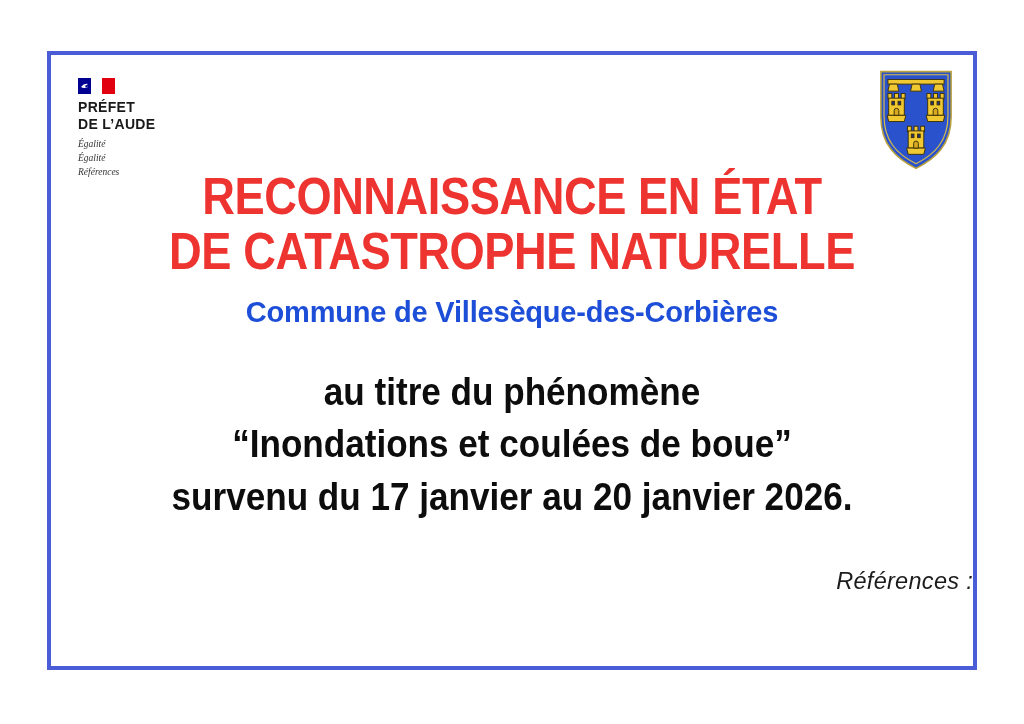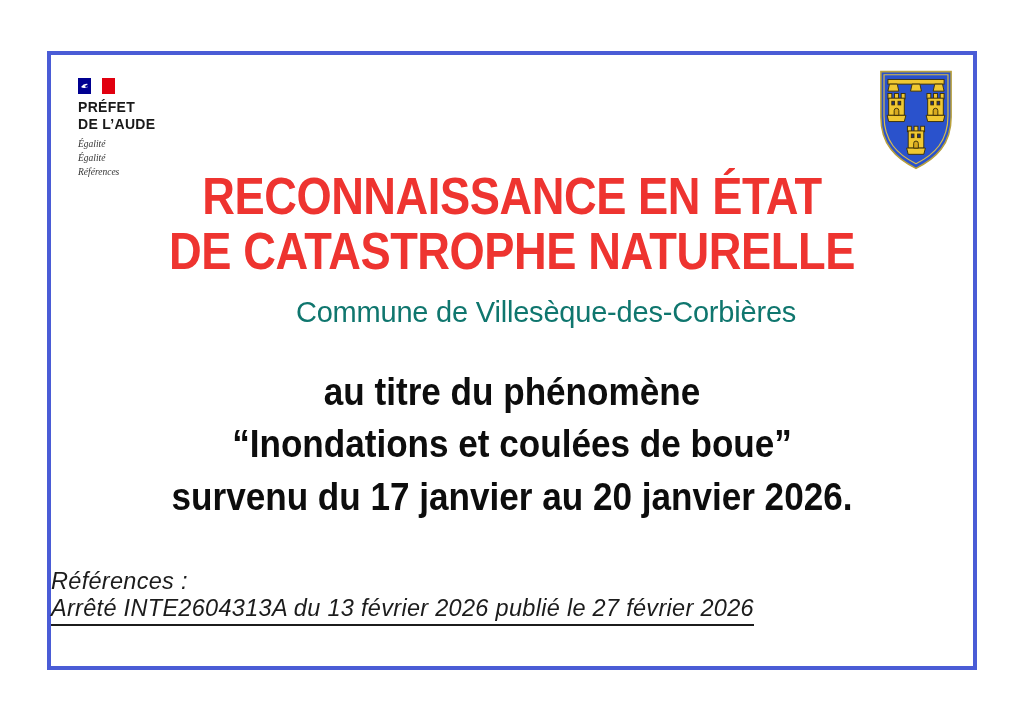--- a/index.html
+++ b/index.html
@@ -25,29 +25,29 @@
   
   .arms{position:absolute;right:18px;top:13px;width:78px;height:104px;}
   
   .title{
     position:absolute;top:114px;left:0;width:100%;text-align:center;
     color:#ee3430;font-weight:bold;font-size:52px;line-height:1.06;
     transform:scaleX(.87);letter-spacing:-.5px;white-space:nowrap;
   }
   .subtitle{
     position:absolute;top:241px;left:0;width:100%;text-align:center;
-    color:#0f766e;font-weight:normal;font-size:29px;letter-spacing:-.2px;padding-left:34px;
+    color:#1d4ed8;font-weight:bold;font-size:29px;letter-spacing:-.2px;
   }
   .body-text{
     position:absolute;top:311px;left:0;width:100%;text-align:center;
     color:#0d0d0d;font-weight:bold;font-size:39px;line-height:1.34;
     transform:scaleX(.9);white-space:nowrap;
   }
   .refs{
-    position:absolute;top:513px;left:0;width:100%;text-align:left;
+    position:absolute;top:513px;left:0;width:100%;text-align:right;
     color:#1c1c1c;font-style:italic;font-size:23.5px;line-height:1.16;
     letter-spacing:.3px;
   }
   .refs .underlined{
     display:inline-block;border-bottom:2px solid #1c1c1c;padding-bottom:1px;
     white-space:nowrap;
   }
 </style>
 </head>
 <body>
@@ -131,19 +131,16 @@
     <div class="subtitle">Commune de Villesèque-des-Corbières</div>
 
     <div class="body-text">
       <div>au titre du phénomène</div>
       <div>“Inondations et coulées de boue”</div>
       <div>survenu du 17 janvier au 20 janvier 2026.</div>
     </div>
 
     <div class="refs">
       <div>Références :</div>
-      <div>
-        <span class="underlined">Arrêté INTE2604313A du 13 février 2026 publié le 27 février 2026</span>
-      </div>
     </div>
 
   </div>
 </div>
 
 </body></html>

